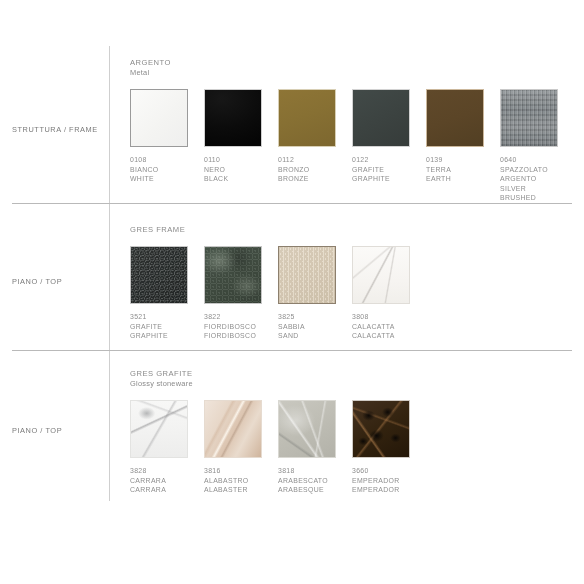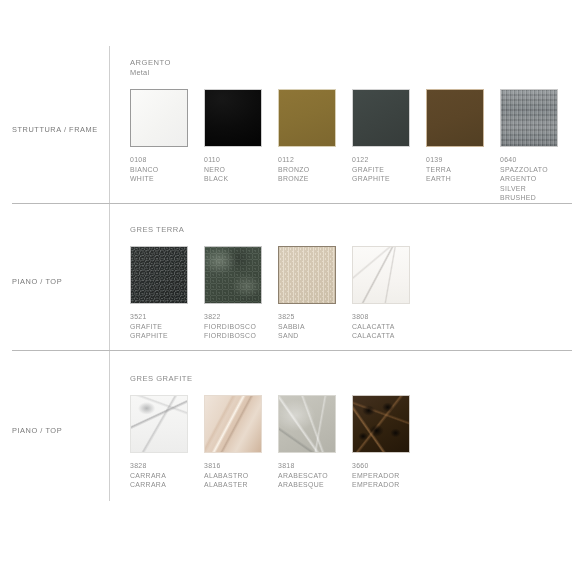--- a/index.html
+++ b/index.html
@@ -299,21 +299,21 @@
         </div>
       </div>
       <div class="section" style="margin-top: 0px;">
         <div class="section-rule"></div>
         <div class="section-body" style="min-height: 146px;">
           <div class="cat-col">
             <div class="cat-label">PIANO / TOP</div>
           </div>
           <div class="vrule"></div>
           <div class="mat-col">
-            <div class="mat-title">GRES TERRA</div>
+            <div class="mat-title">GRES FRAME</div>
             <div class="swatch-row">
               <div class="swatch-cell">
                 <div class="swatch sw-grafite-g"></div>
                 <div class="swatch-caption">
                   <span class="code">3521</span>
                   <span class="nm">GRAFITE</span>
                   <span class="nm">GRAPHITE</span>
                 </div>
               </div>
               <div class="swatch-cell">
@@ -346,20 +346,21 @@
       </div>
       <div class="section" style="margin-top: 0px;">
         <div class="section-rule"></div>
         <div class="section-body" style="min-height: 150px;">
           <div class="cat-col">
             <div class="cat-label">PIANO / TOP</div>
           </div>
           <div class="vrule"></div>
           <div class="mat-col">
             <div class="mat-title">GRES GRAFITE</div>
+            <div class="mat-sub">Glossy stoneware</div>
             <div class="swatch-row">
               <div class="swatch-cell">
                 <div class="swatch sw-carrara"></div>
                 <div class="swatch-caption">
                   <span class="code">3828</span>
                   <span class="nm">CARRARA</span>
                   <span class="nm">CARRARA</span>
                 </div>
               </div>
               <div class="swatch-cell">

